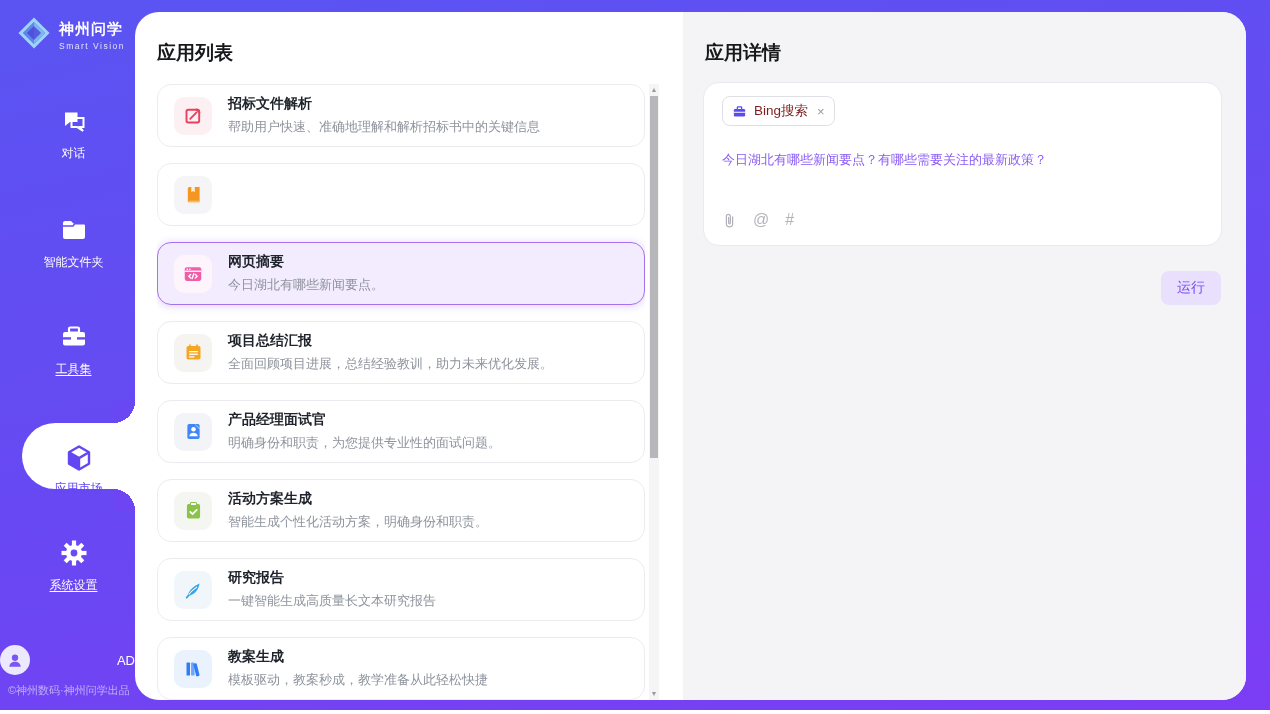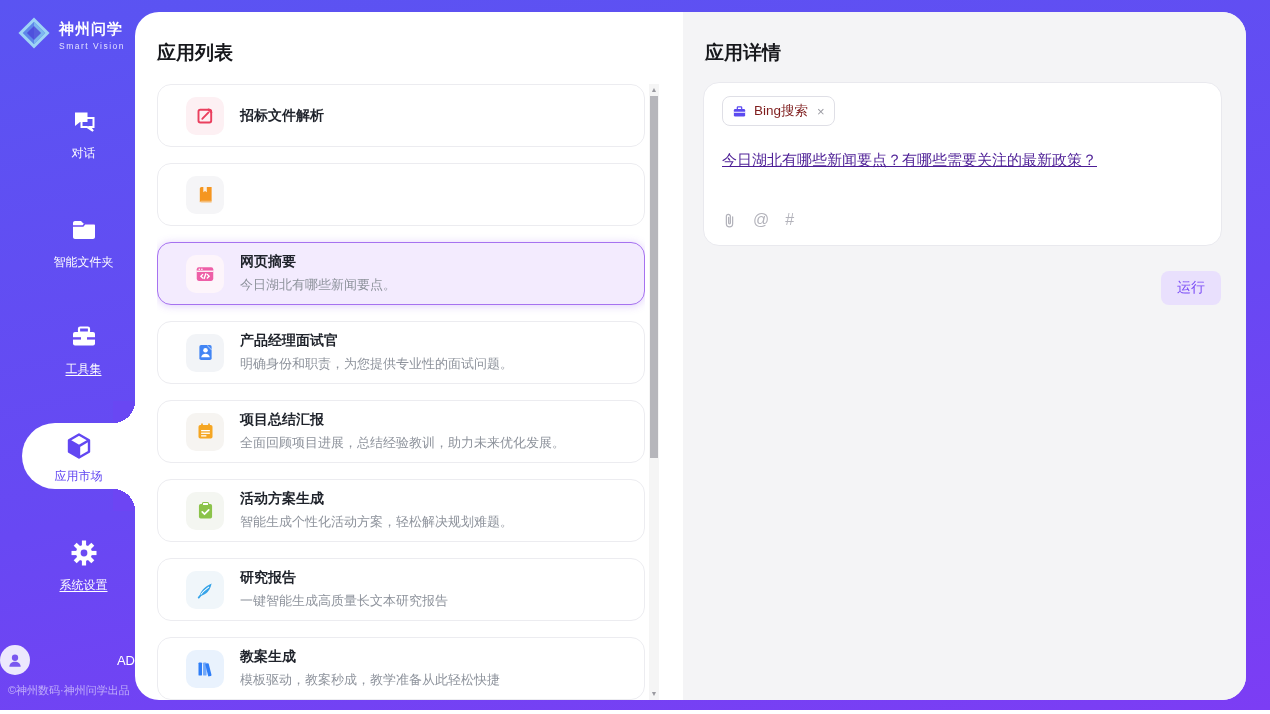--- a/index.html
+++ b/index.html
@@ -8,27 +8,27 @@
 
   .frame { position:absolute; left:0; top:0; width:1270px; height:710px;
     background:linear-gradient(168deg,#5a54f2 0%,#6848f3 55%,#7c3df4 100%); }
 
   
   .sidebar { position:absolute; left:0; top:0; width:135px; height:582px; }
   .logo { position:absolute; left:16px; top:15px; display:flex; align-items:center; gap:7px; }
   .logo-text .cn { color:#fff; font-size:15px; font-weight:bold; letter-spacing:1px; }
   .logo-text .en { color:#e4e2ff; font-size:8.5px; letter-spacing:1.5px; margin-top:2px; }
 
-  .nav-item { position:absolute; left:16px; width:135px; text-align:center; color:#fff; cursor:pointer; }
+  .nav-item { position:absolute; left:6px; width:135px; text-align:center; color:#fff; cursor:pointer; }
   .nav-item .nav-label { display:block; font-size:12px; margin-top:5px; }
   .nav-item .nav-label.u { text-decoration:underline; text-underline-offset:2px; }
 
   .nav-bubble { position:absolute; left:22px; top:423px; width:113px; height:66px;
     background:#ffffff; border-radius:33px 0 0 33px; color:#6247f2; text-align:center;
-    padding-top:8px; cursor:pointer; }
+    padding-top:20px; cursor:pointer; }
   .nav-bubble .nav-label { display:block; font-size:12px; margin-top:3px; }
   .curve { position:absolute; right:0; width:22px; height:22px; }
   .curve.t { top:-22px; background:radial-gradient(circle at 0 0, #6947f3 0 22px, #ffffff 22px); }
   .curve.b { bottom:-22px; background:radial-gradient(circle at 0 100%, #6d45f3 0 22px, #ffffff 22px); }
 
   .user-row { position:absolute; left:0; top:645px; width:135px; display:flex; justify-content:space-between; align-items:center; gap:11px; }
   .avatar { width:30px; height:30px; border-radius:50%; background:#ece8fd; display:flex; align-items:center; justify-content:center; }
   .user-name { color:#fff; font-size:13px; }
   .side-footer { position:absolute; left:8px; top:683px; width:127px; color:rgba(255,255,255,.55); font-size:11px; white-space:nowrap; }
 
@@ -36,21 +36,21 @@
   .panel { position:absolute; left:135px; top:12px; width:1111px; height:688px;
     background:#ffffff; border-radius:24px; overflow:hidden; }
 
   .col-title { font-size:19px; font-weight:bold; color:#17181c; }
 
   .list-col { position:absolute; left:0; top:0; width:548px; height:688px; }
   .list-col .col-title { position:absolute; left:22px; top:28px; }
   .cards { position:absolute; left:22px; top:72px; width:488px; height:616px; overflow:hidden; }
 
   .app-card { position:relative; height:63px; margin-bottom:16px; border:1px solid #ececf0;
-    border-radius:14px; background:#fff; display:flex; align-items:center; padding-left:28px; cursor:pointer;font-family:Liberation Serif, serif; }
+    border-radius:14px; background:#fff; display:flex; align-items:center; padding-left:16px; cursor:pointer;font-family:Liberation Serif, serif; }
   .app-card.selected { background:#f3ebfe; border:1px solid #a672f0; box-shadow:0 1px 8px rgba(140,80,240,.28); }
   .app-icon { width:38px; height:38px; border-radius:10px; margin-right:16px; flex:0 0 38px;
     display:flex; align-items:center; justify-content:center; }
   .app-texts { min-width:0; }
   .app-name { font-size:14px; font-weight:bold; color:#1f232b; }
   .app-desc { font-size:13px; color:#8e939c; margin-top:5px; white-space:nowrap; }
 
   .scrollbar { position:absolute; left:514px; top:72px; width:10px; height:616px; background:#f5f5f5; }
   .sb-arrow { position:absolute; left:0; width:10px; height:12px; color:#9a9aa0; font-size:7px; text-align:center; line-height:12px; cursor:pointer; }
   .sb-arrow.up { top:0; } .sb-arrow.down { bottom:0; }
@@ -58,21 +58,21 @@
 
   .detail-col { position:absolute; left:548px; top:0; width:563px; height:688px; background:#f4f4f6; }
   .detail-col .col-title { position:absolute; left:22px; top:28px; }
 
   .input-card { position:absolute; left:20px; top:70px; width:519px; height:164px; background:#fff;
     border:1px solid #e9e9ee; border-radius:16px; }
   .tool-tag { position:absolute; left:18px; top:13px; height:30px; display:inline-flex; align-items:center;
     gap:7px; padding:0 9px; border:1px solid #dfdfe6; border-radius:8px; background:#fff; }
   .tool-tag .tag-label { font-size:13.5px; color:#7f1d1d; }
   .tool-tag .tag-close { font-size:13px; color:#9a9aa2; margin-left:2px; cursor:pointer; }
-  .query-text { position:absolute; left:18px; top:68px; width:480px; font-size:15px; color:#4c1d95; cursor:text;text-decoration:underline; }
+  .query-text { position:absolute; left:18px; top:68px; width:480px; font-size:13px; color:#8b5cf6; cursor:text; }
   .tools-row { position:absolute; left:18px; bottom:16px; display:flex; align-items:center; gap:16px; color:#b3b3bb; }
   .tools-row .t-ic { font-size:16px; cursor:pointer; display:flex; align-items:center; }
 
   .run-btn { position:absolute; right:25px; top:259px; background:#e9e0fd; color:#7a4bf6;
     border:none; border-radius:8px; font-size:14px; padding:8px 16px; cursor:pointer;
     font-family:inherit; }
 </style>
 </head>
 <body>
 
@@ -152,20 +152,21 @@
           <span class="app-icon" style="background:#fdf0f3;color:#ea3f5e;">
             <svg width="21" height="21" viewBox="0 0 24 24">
               <rect x="4" y="5.5" width="14.5" height="14.5" rx="2" fill="none" stroke="currentColor" stroke-width="2.2"></rect>
               <path d="M8.5 15.5l7-7" stroke="currentColor" stroke-width="2.2" stroke-linecap="round"></path>
               <path d="M15.5 5.2l3.2 3.2" stroke="currentColor" stroke-width="2.2" stroke-linecap="round"></path>
               <path d="M7.5 16.8l1.8-.4-1.4-1.4z" fill="currentColor"></path>
             </svg>
           </span>
           <span class="app-texts">
             <span class="app-name" style="display:block;">招标文件解析</span>
+            <span class="app-desc" style="display:block;">帮助用户快速、准确地理解和解析招标书中的关键信息</span>
           </span>
         </div>
         <div class="app-card">
           <span class="app-icon" style="background:#f5f5f7;color:#f59620;">
             <svg width="21" height="21" viewBox="0 0 24 24">
               <path d="M5.5 5.5c0-1.1.9-2 2-2H19v15.5H7.5a2 2 0 0 0-2 2z" fill="currentColor"></path>
               <path d="M9.5 3.5h4v6l-2-1.6-2 1.6z" fill="#fff" opacity=".85"></path>
               <path d="M5.5 20.5a2 2 0 0 1 2-2H19v2.5H7.5" fill="currentColor" opacity=".6"></path>
             </svg>
           </span>
@@ -179,60 +180,60 @@
               <circle cx="8.6" cy="6.8" r=".9" fill="#fff"></circle>
               <path d="M9.5 12.4l-2 2 2 2M14.5 12.4l2 2-2 2M12.9 11.8l-1.8 5.2" fill="none" stroke="#fff" stroke-width="1.5" stroke-linecap="round"></path>
             </svg>
           </span>
           <span class="app-texts">
             <span class="app-name" style="display:block;">网页摘要</span>
             <span class="app-desc" style="display:block;">今日湖北有哪些新闻要点。</span>
           </span>
         </div>
         <div class="app-card">
-          <span class="app-icon" style="background:#f2f4f7;color:#4285f4;">
-            <svg width="21" height="21" viewBox="0 0 24 24">
-              <rect x="5" y="3.5" width="14" height="17" rx="2" fill="currentColor"></rect>
-              <circle cx="12" cy="9.5" r="2.6" fill="#fff"></circle>
-              <path d="M7 17.5c.6-2.7 2.7-4 5-4s4.4 1.3 5 4z" fill="#fff"></path>
-              <path d="M14 4l5 5" stroke="#fff" stroke-width="1.2" opacity=".5"></path>
-            </svg>
-          </span>
-          <span class="app-texts">
-            <span class="app-name" style="display:block;">产品经理面试官</span>
-            <span class="app-desc" style="display:block;">明确身份和职责，为您提供专业性的面试问题。</span>
-          </span>
-        </div>
-        <div class="app-card">
           <span class="app-icon" style="background:#f6f4f1;color:#f5a623;">
             <svg width="21" height="21" viewBox="0 0 24 24">
               <rect x="4" y="4.5" width="16" height="15.5" rx="2" fill="currentColor"></rect>
               <line x1="8" y1="2.8" x2="8" y2="7" stroke="currentColor" stroke-width="2"></line>
               <line x1="16" y1="2.8" x2="16" y2="7" stroke="currentColor" stroke-width="2"></line>
               <line x1="7" y1="11" x2="17" y2="11" stroke="#fff" stroke-width="1.5"></line>
               <line x1="7" y1="14" x2="17" y2="14" stroke="#fff" stroke-width="1.5"></line>
               <line x1="7" y1="17" x2="13" y2="17" stroke="#fff" stroke-width="1.5"></line>
             </svg>
           </span>
           <span class="app-texts">
             <span class="app-name" style="display:block;">项目总结汇报</span>
             <span class="app-desc" style="display:block;">全面回顾项目进展，总结经验教训，助力未来优化发展。</span>
           </span>
         </div>
         <div class="app-card">
+          <span class="app-icon" style="background:#f2f4f7;color:#4285f4;">
+            <svg width="21" height="21" viewBox="0 0 24 24">
+              <rect x="5" y="3.5" width="14" height="17" rx="2" fill="currentColor"></rect>
+              <circle cx="12" cy="9.5" r="2.6" fill="#fff"></circle>
+              <path d="M7 17.5c.6-2.7 2.7-4 5-4s4.4 1.3 5 4z" fill="#fff"></path>
+              <path d="M14 4l5 5" stroke="#fff" stroke-width="1.2" opacity=".5"></path>
+            </svg>
+          </span>
+          <span class="app-texts">
+            <span class="app-name" style="display:block;">产品经理面试官</span>
+            <span class="app-desc" style="display:block;">明确身份和职责，为您提供专业性的面试问题。</span>
+          </span>
+        </div>
+        <div class="app-card">
           <span class="app-icon" style="background:#f4f6f1;color:#8bc34a;">
             <svg width="21" height="21" viewBox="0 0 24 24">
               <rect x="4.5" y="4.5" width="15" height="16.5" rx="2" fill="currentColor"></rect>
               <rect x="8.5" y="2.8" width="7" height="3.6" rx="1.2" fill="#fff" stroke="currentColor" stroke-width="1.2"></rect>
               <path d="M8.3 13.5l2.6 2.6 4.8-4.8" fill="none" stroke="#fff" stroke-width="2" stroke-linecap="round"></path>
             </svg>
           </span>
           <span class="app-texts">
             <span class="app-name" style="display:block;">活动方案生成</span>
-            <span class="app-desc" style="display:block;">智能生成个性化活动方案，轻松解决规划难题。</span>
+            <span class="app-desc" style="display:block;">智能生成个性化活动方案，明确身份和职责。</span>
           </span>
         </div>
         <div class="app-card">
           <span class="app-icon" style="background:#f0f6fa;color:#35a3e8;">
             <svg width="21" height="21" viewBox="0 0 24 24">
               <path d="M5 20c1.5-6.5 6-11.5 14-15-1 4-2.5 9-8 12.5-2 1.3-4 2-6 2.5z" fill="currentColor"></path>
               <path d="M5 20c3-4.5 6.5-8 11-11" stroke="#fff" stroke-width="1.3" fill="none"></path>
               <path d="M4.2 21.2l2.3-2.6" stroke="currentColor" stroke-width="2" stroke-linecap="round"></path>
             </svg>
           </span>

